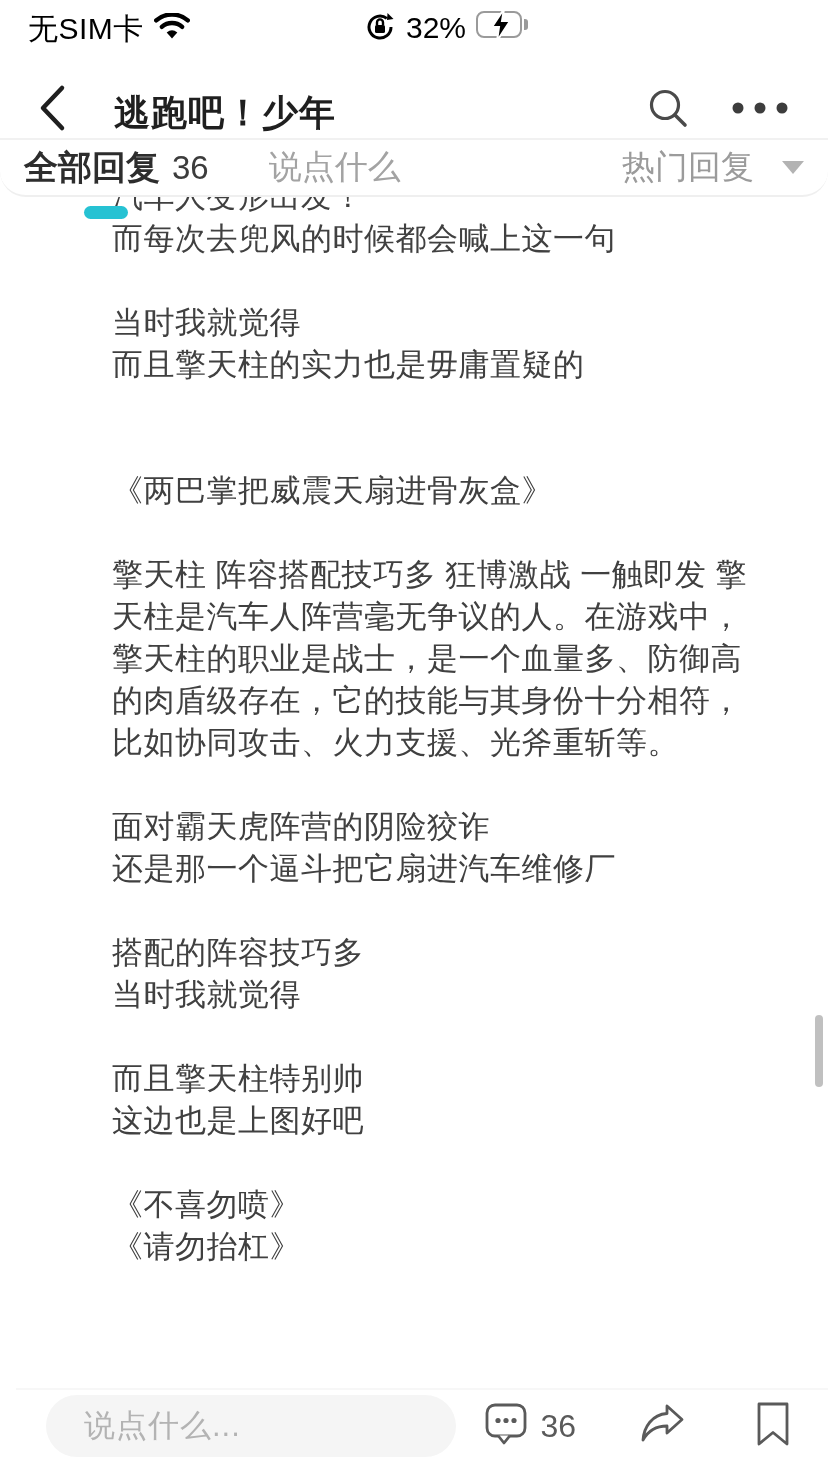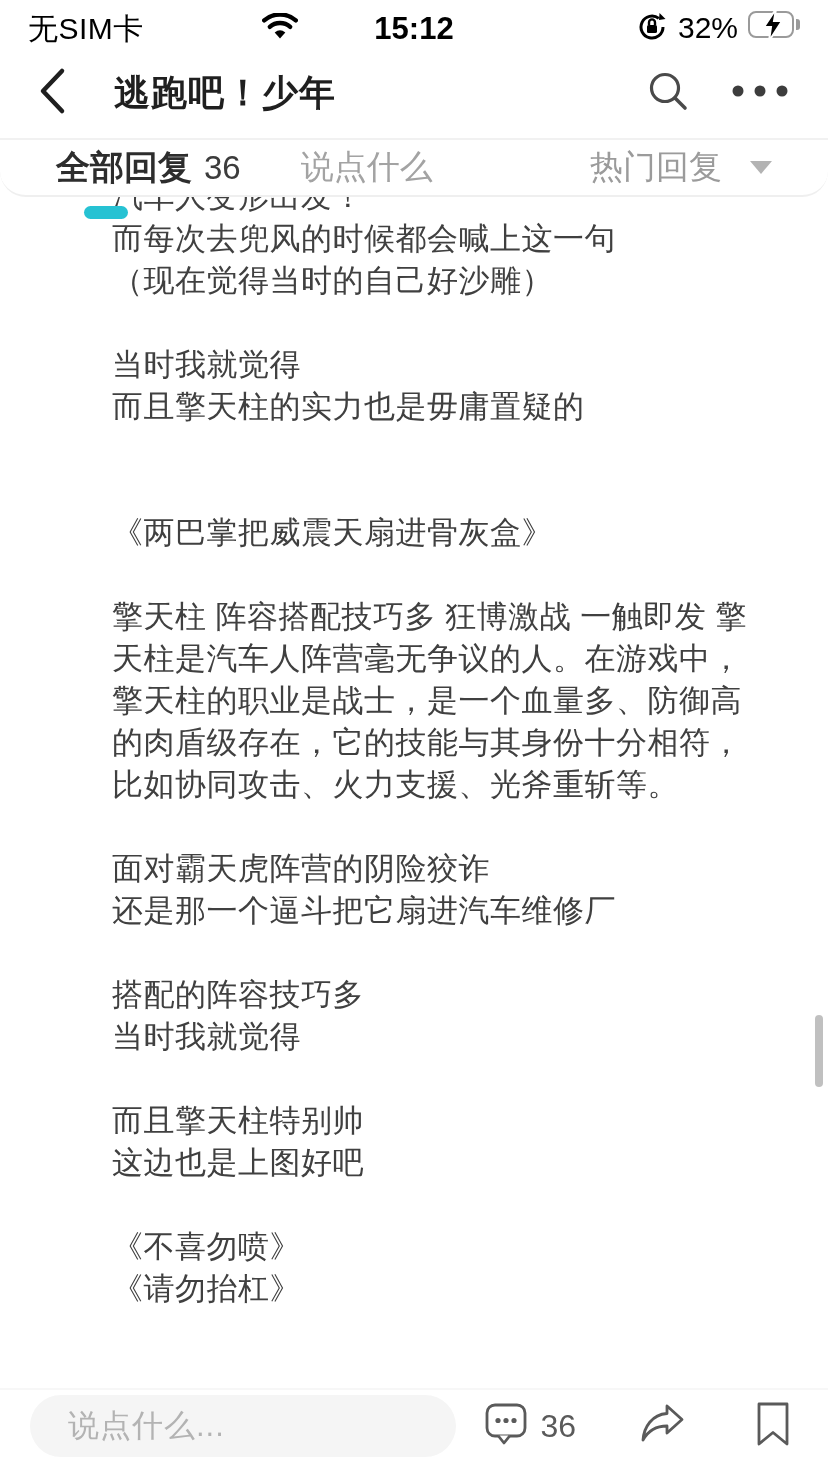--- a/index.html
+++ b/index.html
@@ -12,52 +12,52 @@
     color: #404040;
   }
 
   
   .status-bar {
     position: absolute; top: 0; left: 0; right: 0; height: 48px;
     display: flex; align-items: center;
     padding: 10px 28px 0 28px;
     color: #000;
   }
-  .status-left { display: flex; align-items: center; gap: 10px; width: 270px; justify-content: space-between; }
+  .status-left { display: flex; align-items: center; gap: 10px; width: 270px; }
   .carrier { font-size: 30px; font-weight: 400; letter-spacing: 0.5px; }
   .status-time { flex: 1; text-align: center; font-size: 31px; font-weight: 700; margin-left: -40px; }
   .status-right { display: flex; gap: 10px; width: 230px; justify-content: flex-end; }
   .battery-pct { font-size: 30px; font-weight: 400; }
   .battery { position: relative; width: 52px; height: 27px; }
   .battery-body { position: absolute; left: 0; top: 0; width: 46px; height: 27px;
     border: 2.5px solid #9a9a9a; border-radius: 8px; padding: 2px; }
   .battery-fill { width: 38%; height: 100%; border-radius: 3px; }
   .battery-tip { position: absolute; right: 0; top: 8px; width: 4px; height: 11px;
     background: #9a9a9a; border-radius: 0 3px 3px 0; }
   .battery-bolt { position: absolute; left: 12px; top: -3px; }
 
   
   .header {
     position: absolute; top: 48px; left: 0; right: 0; height: 92px;
-    display: flex; align-items: center;
+    display: flex; align-items: flex-end;
     padding: 0 36px;
     background: #fff;
     border-bottom: 2px solid #f1f1f1;
   }
   .back-btn { width: 56px; height: 56px; display: flex; align-items: center; cursor: pointer; }
   .page-title { font-size: 36px; font-weight: 700; color: #1f1f1f; margin-left: 22px; letter-spacing: 1px; }
   .header-spacer { flex: 1; }
   .header-icon { width: 64px; height: 56px; display: flex; align-items: center; justify-content: center; cursor: pointer; }
   .more-btn { margin-left: 28px; }
 
   
   .tab-bar {
     position: absolute; top: 140px; left: 0; right: 0; height: 57px;
     display: flex; align-items: center;
-    padding: 0 56px;
+    padding: 0 24px;
     background: #fff;
     border-bottom: 2px solid #efefef;
     z-index: 5;
     border-radius: 26px;
   }
   .tab-active { display: flex; align-items: baseline; gap: 12px; cursor: pointer; }
   .tab-active-label { font-size: 34px; font-weight: 700; color: #2d2d2d; }
   .tab-active-count { font-size: 33px; font-weight: 400; color: #3c3c3c; }
   .tab-inactive { margin-left: 60px; font-size: 33px; color: #a3a3a3; cursor: pointer; }
   .tab-spacer { flex: 1; }
@@ -79,21 +79,21 @@
   .post-content { margin-top: -21px; padding: 0 80px 0 112px; }
   .content-line { font-size: 31px; line-height: 42px; color: #404040; letter-spacing: 0.5px; }
   .blank-line { height: 42px; }
   .scroll-thumb {
     position: absolute; right: 5px; top: 818px; width: 8px; height: 72px;
     background: #b5b5b5; border-radius: 4px; opacity: 0.85;
   }
 
   
   .bottom-bar {
-    position: absolute; left: 0; right: 0; bottom: 0; height: 84px;
+    position: absolute; left: 16px; right: 0; bottom: 0; height: 84px;
     background: #ffffff;
     border-top: 2px solid #f7f7f7;
     display: flex; align-items: center;
     padding: 0 36px 10px 30px;
     z-index: 10;
   }
   .composer-input {
     width: 460px; height: 62px;
     background: #f5f5f5; border-radius: 31px;
     display: flex; align-items: center;
@@ -114,21 +114,20 @@
   <div class="status-left">
     <span class="carrier">无SIM卡</span>
     <span>
       <svg width="36" height="28" viewBox="0 0 36 28">
         <path d="M18 25.5 L12.7 19.4 a8.6 8.6 0 0 1 10.6 0 Z" fill="#000"></path>
         <path d="M7.8 13.8 a15.5 15.5 0 0 1 20.4 0" fill="none" stroke="#000" stroke-width="4.4" stroke-linecap="round"></path>
         <path d="M2.2 7.4 a24 24 0 0 1 31.6 0" fill="none" stroke="#000" stroke-width="4.4" stroke-linecap="round"></path>
       </svg>
     </span>
   </div>
-  <div class="status-time">15:12</div>
   <div class="status-right">
     <span>
       <svg width="32" height="32" viewBox="0 0 32 32">
         <path d="M27 16 a11 11 0 1 1 -4.2 -8.6" fill="none" stroke="#000" stroke-width="3"></path>
         <path d="M23.5 2 L23 9 L29.5 8 Z" fill="#000"></path>
         <rect x="11" y="14" width="10" height="8" rx="1.6" fill="#000"></rect>
         <path d="M13 14 v-2.6 a3 3 0 0 1 6 0 V14" fill="none" stroke="#000" stroke-width="2.4"></path>
       </svg>
     </span>
     <span class="battery-pct">32%</span>
@@ -184,21 +183,20 @@
     <span class="sort-label">热门回复</span>
     <span class="caret-down"></span>
   </div>
 </div>
 
 <div class="content-area">
   <div class="op-badge" style="background: rgb(38, 194, 211);"></div>
   <div class="post-content">
       <div class="content-line">汽车人变形出发！</div>
       <div class="content-line">而每次去兜风的时候都会喊上这一句</div>
-      <div class="content-line">（现在觉得当时的自己好沙雕）</div>
       <div class="blank-line"></div>
       <div class="content-line">当时我就觉得</div>
       <div class="content-line">而且擎天柱的实力也是毋庸置疑的</div>
       <div class="blank-line"></div>
       <div class="blank-line"></div>
       <div class="content-line">《两巴掌把威震天扇进骨灰盒》</div>
       <div class="blank-line"></div>
       <div class="content-line">擎天柱 阵容搭配技巧多 狂博激战 一触即发 擎天柱是汽车人阵营毫无争议的人。在游戏中，擎天柱的职业是战士，是一个血量多、防御高的肉盾级存在，它的技能与其身份十分相符，比如协同攻击、火力支援、光斧重斩等。</div>
       <div class="blank-line"></div>
       <div class="content-line">面对霸天虎阵营的阴险狡诈</div>

